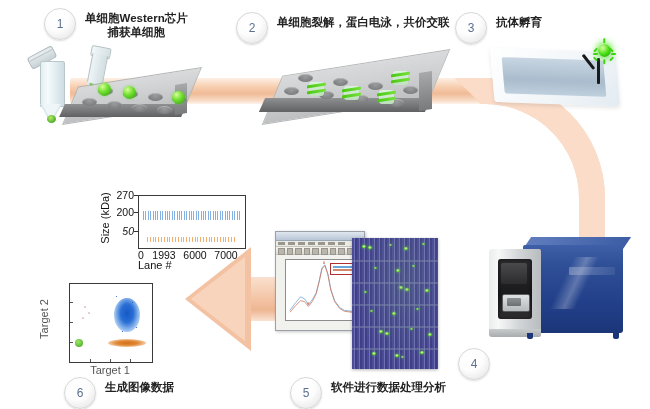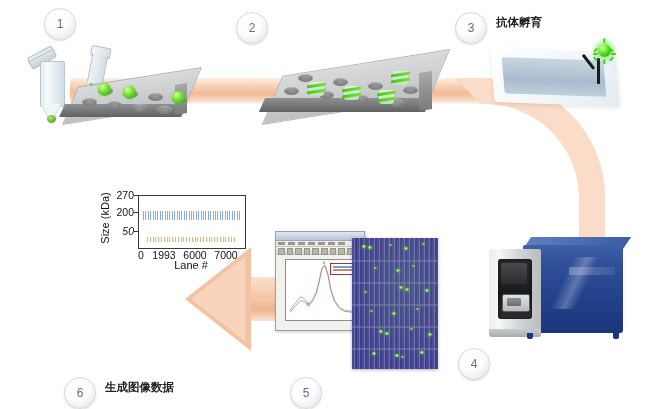--- a/index.html
+++ b/index.html
@@ -261,21 +261,21 @@
   }
   .sc-ylab{
     position:absolute;left:-19px;top:0px;width:60px;height:14px;
     transform:rotate(-90deg);transform-origin:center;
     font-size:11px;color:#111;text-align:center;
     left:-16px;top:18px;
   }
   .ytick{position:absolute;right:0;font-size:10.5px;color:#111;text-align:right;width:24px;}
   .ytickmark{position:absolute;left:0;width:4px;height:1px;background:#333;}
   .xtick{position:absolute;font-size:10.5px;color:#111;text-align:center;width:30px;}
-  .sc-xlab{position:absolute;left:46px;top:66px;width:106px;text-align:center;font-size:11px;color:#111;}
+  .sc-xlab{position:absolute;left:46px;top:66px;width:106px;text-align:left;font-size:11px;color:#111;}
   .blueband{
     position:absolute;left:4px;width:98px;height:9px;
     background:repeating-linear-gradient(90deg,rgba(90,150,215,.75) 0 1px,rgba(255,255,255,0) 1px 2.4px);
     filter:blur(.25px);
   }
   .orangeband{
     position:absolute;left:8px;width:88px;height:5px;
     background:repeating-linear-gradient(90deg,rgba(232,148,64,.75) 0 1px,rgba(255,255,255,0) 1px 2.8px);
     filter:blur(.25px);
   }
@@ -379,20 +379,22 @@
   <div class="band band-curve-in"></div>
 
   <div class="arrow-left">
     <div class="shaft"></div>
     <div class="head"></div>
     <div class="head-sh"></div>
   </div>
 
   <div class="step" style="left:44px;top:8px;">
     <div class="badge">1</div>
+    <div class="steplabel center">单细胞Western芯片
+捕获单细胞</div>
   </div>
 
   <div class="tube">
     <div class="tube-cap"></div>
     <div class="tube-capline"></div>
     <div class="tube-body"></div>
     <div class="tube-cone"></div>
     <div class="tube-cone2"></div>
     <div class="tube-pellet"></div>
   </div>
@@ -419,20 +421,21 @@
     <div class="well" style="left:86px;top:15px;"></div>
     <div class="well" style="left:110px;top:17px;"></div>
 
     <div class="cell" style="left:36px;top:5px;"></div>
     <div class="cell" style="left:61px;top:8px;"></div>
     <div class="cell" style="left:110px;top:13px;"></div>
   </div>
 
   <div class="step" style="left:236px;top:12px;">
     <div class="badge">2</div>
+    <div class="steplabel">单细胞裂解，蛋白电泳，共价交联</div>
   </div>
 
   <div class="chip" style="left:262px;top:64px;width:180px;height:62px;">
     <div class="slab" style="left:10px;top:0;width:166px;height:44px;"></div>
     <div class="edge" style="left:0px;top:34px;width:166px;height:14px;"></div>
     <div class="edge2" style="left:157px;top:8px;width:13px;height:38px;"></div>
 
     <div class="well" style="left:22px;top:23px;"></div>
     <div class="well" style="left:57px;top:27px;"></div>
     <div class="well" style="left:92px;top:31px;"></div>
@@ -570,20 +573,21 @@
     <div class="spot" style="left:20px;top:114px;"></div>
     <div class="spot" style="left:43px;top:116px;"></div>
     <div class="spot sm" style="left:49px;top:118px;"></div>
     <div class="spot" style="left:68px;top:113px;"></div>
 
     <div class="array-tint"></div>
   </div>
 
   <div class="step" style="left:290px;top:377px;">
     <div class="badge">5</div>
+    <div class="steplabel">软件进行数据处理分析</div>
   </div>
 
   <div class="sizechart">
     <div class="sc-plot">
       <div class="blueband" style="top:15px;"></div>
       <div class="orangeband" style="top:41px;"></div>
     </div>
 
     <div class="sc-ylab">Size (kDa)</div>
 
@@ -595,19 +599,41 @@
     <div class="ytickmark" style="left:42px;top:38px;"></div>
 
     <div class="xtick" style="left:34px;top:56px;">0</div>
     <div class="xtick" style="left:57px;top:56px;">1993</div>
     <div class="xtick" style="left:88px;top:56px;">6000</div>
     <div class="xtick" style="left:119px;top:56px;">7000</div>
 
     <div class="sc-xlab">Lane #</div>
   </div>
 
+  <div class="scatter">
+    <div class="sct-plot">
+      <div class="cloud-blue"></div>
+      <div class="cloud-blue-n" style="left:46px;top:12px;"></div>
+      <div class="cloud-blue-n" style="left:62px;top:18px;"></div>
+      <div class="cloud-blue-n" style="left:52px;top:47px;"></div>
+      <div class="cloud-blue-n" style="left:66px;top:43px;"></div>
+      <div class="cloud-orange"></div>
+      <div class="dot-green"></div>
+      <div class="faint" style="left:14px;top:22px;"></div>
+      <div class="faint" style="left:18px;top:28px;"></div>
+      <div class="faint" style="left:12px;top:33px;"></div>
+      <div class="tickline" style="left:0;top:18px;width:3px;height:1px;"></div>
+      <div class="tickline" style="left:0;top:38px;width:3px;height:1px;"></div>
+      <div class="tickline" style="left:0;top:58px;width:3px;height:1px;"></div>
+      <div class="tickline" style="left:20px;bottom:0;width:1px;height:3px;"></div>
+      <div class="tickline" style="left:40px;bottom:0;width:1px;height:3px;"></div>
+      <div class="tickline" style="left:60px;bottom:0;width:1px;height:3px;"></div>
+    </div>
+    <div class="sct-ylab">Target 2</div>
+    <div class="sct-xlab">Target 1</div>
+  </div>
 
   <div class="step" style="left:64px;top:377px;">
     <div class="badge">6</div>
     <div class="steplabel">生成图像数据</div>
   </div>
 
 </div>
 
 </body></html>

